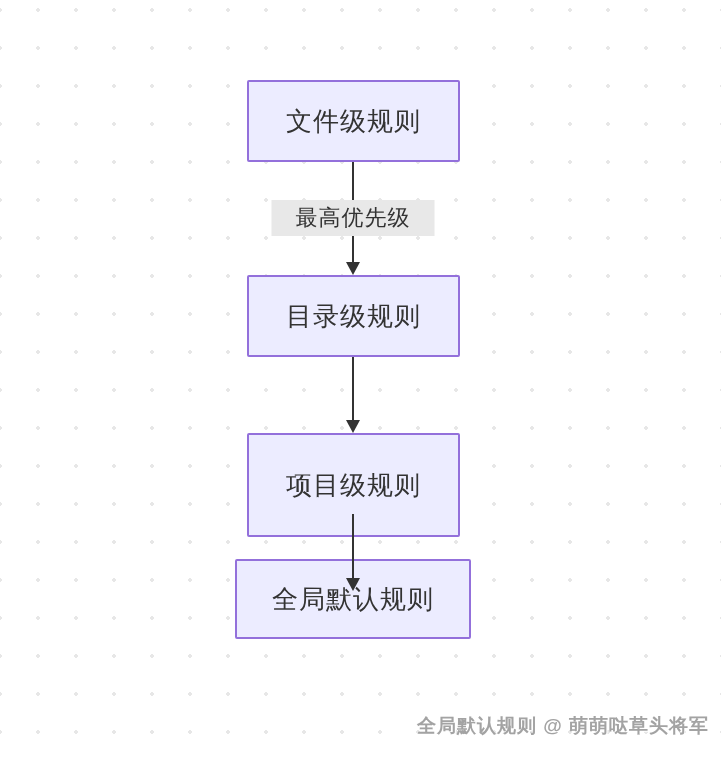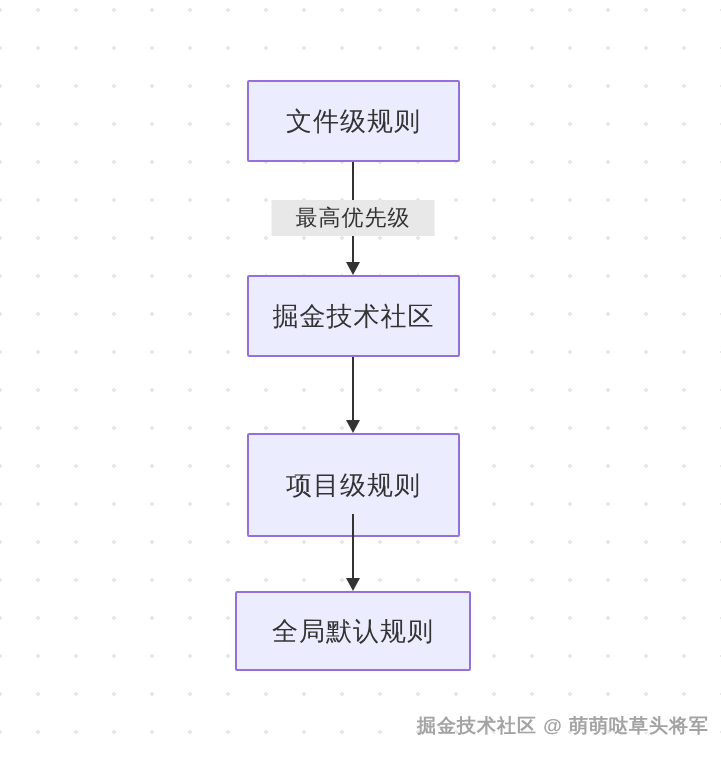--- a/index.html
+++ b/index.html
@@ -26,21 +26,21 @@
     color: #333333;
     font-size: 26px;
     letter-spacing: 1px;
     display: flex;
     align-items: center;
     justify-content: center;
   }
   .node-1 { left: 247px; top: 80px;  width: 213px; height: 82px; }
   .node-2 { left: 247px; top: 275px; width: 213px; height: 82px; }
   .node-3 { left: 247px; top: 433px; width: 213px; height: 104px; }
-  .node-4 { left: 235px; top: 591px; width: 236px; height: 80px; }
+  .node-4 { left: 235px; top: 559px; width: 236px; height: 80px; }
 
   .edge-line {
     position: absolute;
     width: 2px;
     background: #333333;
     left: 352px;
   }
   .line-1 { top: 162px; height: 104px; }
   .line-2 { top: 357px; height: 66px;  }
   .line-3 { top: 514px; height: 67px;  }
@@ -86,36 +86,36 @@
 </head>
 <body>
 
 <div class="canvas">
 
   <div class="node node-1">
     <span>文件级规则</span>
   </div>
 
   <div class="node node-2">
-    <span>掘金技术社区</span>
+    <span>目录级规则</span>
   </div>
 
   <div class="node node-3">
     <span>项目级规则</span>
   </div>
 
   <div class="node node-4">
     <span>全局默认规则</span>
   </div>
 
   <div class="edge-line line-1"></div>
   <div class="arrowhead head-1"></div>
   <div class="edge-label">最高优先级</div>
 
   <div class="edge-line line-2"></div>
   <div class="arrowhead head-2"></div>
 
   <div class="edge-line line-3"></div>
   <div class="arrowhead head-3"></div>
 
-  <div class="watermark">掘金技术社区 @ 萌萌哒草头将军</div>
+  <div class="watermark">全局默认规则 @ 萌萌哒草头将军</div>
 
 </div>
 
 </body></html>

